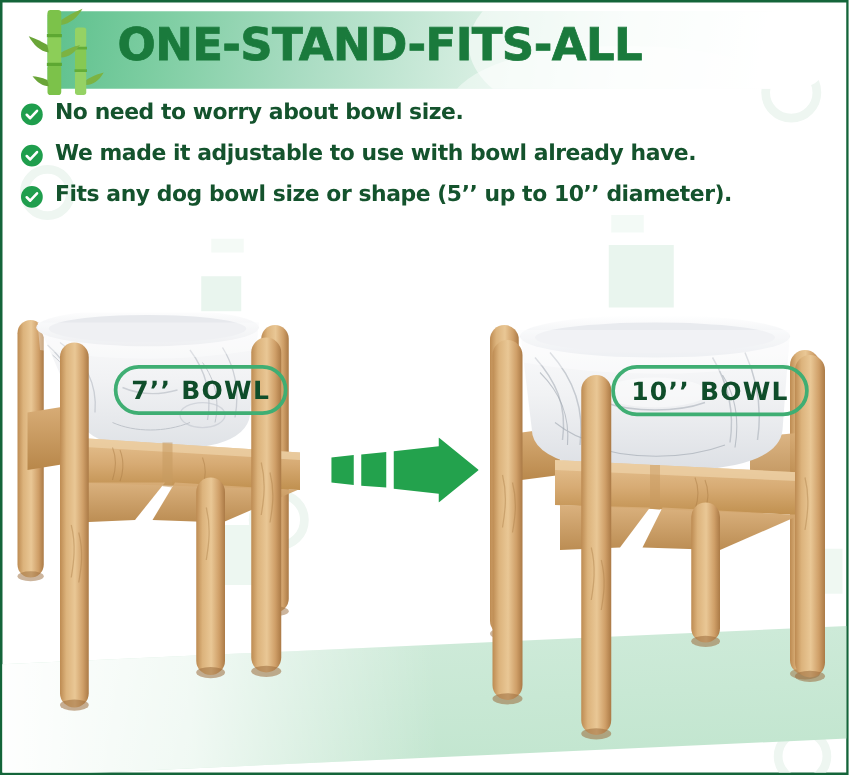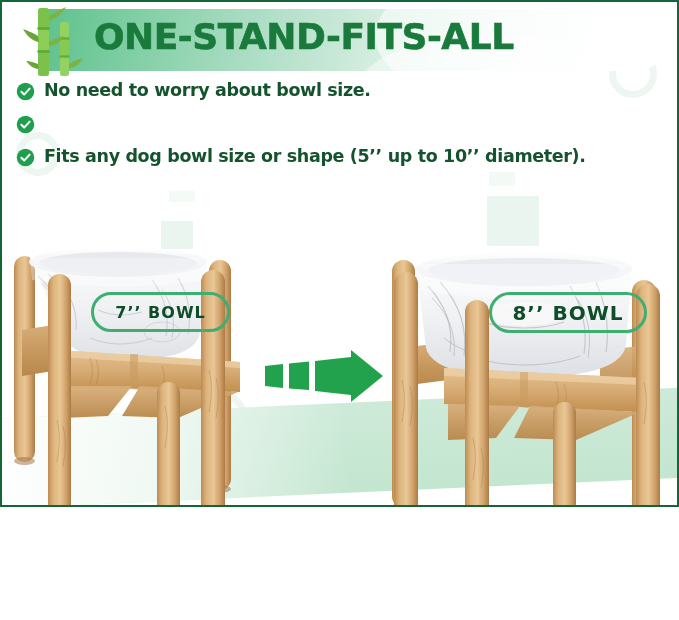--- a/index.html
+++ b/index.html
@@ -1,20 +1,20 @@
 <!DOCTYPE html>
 <html><head>
 <meta charset="utf-8">
 <style>
   html,body{margin:0;padding:0;background:#ffffff;}
   body{font-family:"Liberation Sans",sans-serif;}
 
   .canvas{
     position:relative;
-    width:679px;height:507px;
+    width:679px;height:620px;
     background:#ffffff;
     overflow:hidden;
     box-sizing:border-box;
     border:2px solid #14653a;
   }
 
   
   .bgshape{position:absolute;pointer-events:none;}
   .sq{background:#e9f5ee;}
   .ring{border-radius:50%;border:7px solid #eef6f1;background:transparent;}
@@ -94,21 +94,21 @@
     position:absolute;
     display:flex;align-items:center;justify-content:center;
     border:3px solid #3fae73;
     border-radius:999px;
     background:transparent;
     font-family:"DejaVu Sans",sans-serif;
     font-weight:bold;
     color:#0f4d2a;
     white-space:nowrap;
   }
-  .badge-7{left:89px;top:290px;width:133px;height:34px;font-size:16px;letter-spacing:1px;}
+  .badge-7{left:89px;top:290px;width:133px;height:34px;font-size:20px;letter-spacing:1px;}
   .badge-10{left:487px;top:290px;width:152px;height:35px;font-size:20px;letter-spacing:1px;}
 
   
   .arrow{position:absolute;left:263px;top:348px;width:118px;height:52px;}
 </style>
 </head>
 <body>
 
 <div class="canvas">
 
@@ -169,20 +169,21 @@
         <path d="M6.8 12.4 L10.3 15.9 L17.2 8.4" fill="none" stroke="#ffffff" stroke-width="2.6" stroke-linecap="round" stroke-linejoin="round"></path>
       </svg>
       <span class="bullet-text">No need to worry about bowl size.</span>
     </div>
 
     <div class="bullet">
       <svg class="chk" viewBox="0 0 24 24">
         <circle cx="12" cy="12" r="11" fill="#1f9e4d"></circle>
         <path d="M6.8 12.4 L10.3 15.9 L17.2 8.4" fill="none" stroke="#ffffff" stroke-width="2.6" stroke-linecap="round" stroke-linejoin="round"></path>
       </svg>
+      <span class="bullet-text">We made it adjustable to use with bowl already have.</span>
     </div>
 
     <div class="bullet">
       <svg class="chk" viewBox="0 0 24 24">
         <circle cx="12" cy="12" r="11" fill="#1f9e4d"></circle>
         <path d="M6.8 12.4 L10.3 15.9 L17.2 8.4" fill="none" stroke="#ffffff" stroke-width="2.6" stroke-linecap="round" stroke-linejoin="round"></path>
       </svg>
       <span class="bullet-text">Fits any dog bowl size or shape (5’’ up to 10’’ diameter).</span>
     </div>
 
@@ -376,15 +377,15 @@
       <ellipse cx="190.5" cy="261" rx="11.5" ry="4.5" fill="#9a6c3c" opacity=".55"></ellipse>
 
       <rect x="262" y="32" width="24" height="258" rx="12" fill="url(#legB)"></rect>
       <ellipse cx="274" cy="289" rx="12" ry="4.5" fill="#9a6c3c" opacity=".55"></ellipse>
       <g stroke="#a87a43" stroke-width="1" fill="none" opacity=".4">
         <path d="M270 130 C274 146 272 160 270 172"></path>
       </g>
     </svg>
   </div>
 
-  <div class="badge badge-10">8’’  BOWL</div>
+  <div class="badge badge-10">10’’  BOWL</div>
 
 </div>
 
 </body></html>

